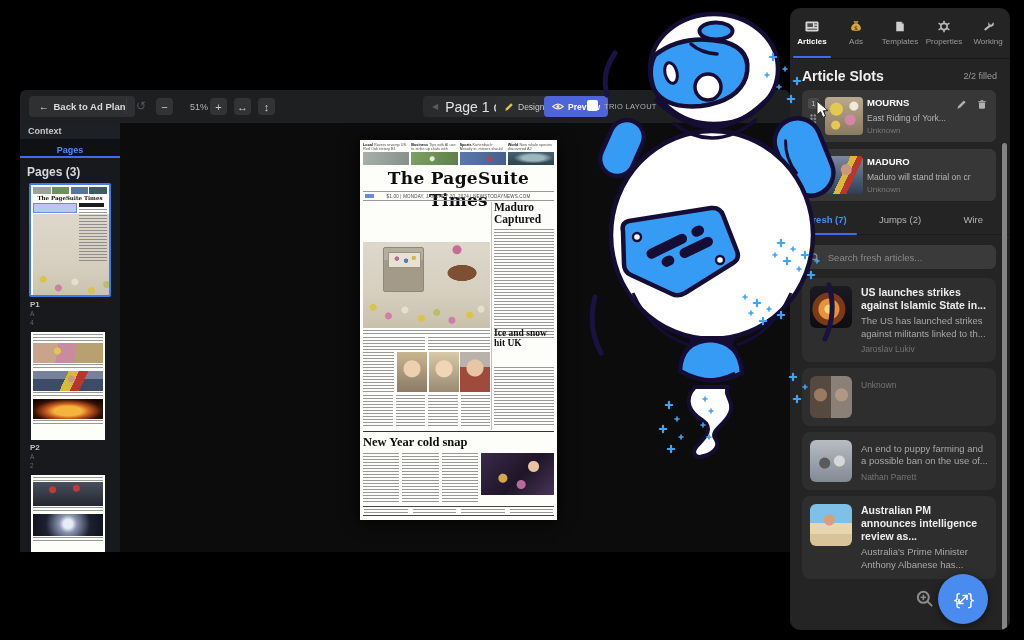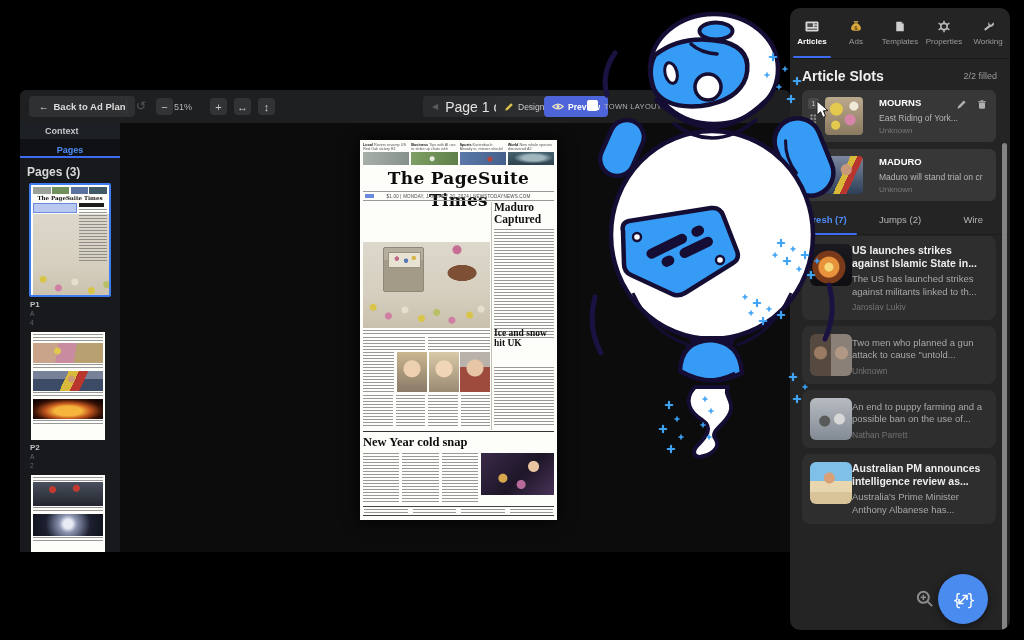--- a/index.html
+++ b/index.html
@@ -9,35 +9,35 @@
   
   .editor{position:absolute;left:20px;top:90px;width:770px;height:462px}
   .toolbar{position:absolute;left:0;top:0;width:770px;height:33px;background:#1e1f21;border-radius:6px 6px 0 0}
   .toolbar>*{position:absolute}
   .back-btn{left:9px;top:6px;height:21px;padding:0 10px;background:#2f3032;border:none;border-radius:4px;
             color:#dcdcdc;font-size:9.5px;font-weight:700;display:flex;align-items:center;gap:5px;cursor:pointer;font-family:inherit}
   .tb-sep{left:106px;top:8px;width:1px;height:16px;background:#3a3a3c}
   .tb-ghost{top:9px;color:#55565a;font-size:12px;line-height:14px}
   .sqb{width:17px;height:17px;top:8px;background:#323335;border:none;border-radius:4px;color:#c9c9c9;
        font-size:11px;line-height:16px;text-align:center;padding:0;cursor:pointer;font-family:inherit}
-  .zoomlvl{left:154px;top:12px;width:34px;text-align:left;color:#b8b8b8;font-size:9px}
+  .zoomlvl{left:154px;top:12px;width:34px;text-align:right;color:#b8b8b8;font-size:9px}
   .pagenav{left:403px;top:6px;height:21px;background:#2a2b2d;border-radius:4px;display:flex;align-items:center;gap:7px;padding:0 9px}
   .pg-prev{color:#5a5a5c;font-size:8px}
   .pg-lab{color:#e2e2e2;font-size:14px;font-weight:400}
   .pg-next{color:#efefef;font-size:8px}
   .design-btn{left:476px;top:6px;height:21px;background:#2c2d2f;border:none;border-radius:4px;color:#c9c9c9;
               font-size:8.5px;display:flex;align-items:center;gap:4px;padding:0 8px;cursor:pointer;font-family:inherit}
   .preview-btn{left:524px;top:6px;height:21px;background:#4e65da;border:none;border-radius:4px;color:#fff;
                font-size:8.5px;font-weight:700;display:flex;align-items:center;gap:4px;padding:0 8px;cursor:pointer;font-family:inherit}
   .chk{left:567px;top:10px;width:11px;height:11px;background:#fff;border-radius:2px}
   .auto-lab{left:584px;top:12px;font-size:7.5px;color:#b0b0b0;letter-spacing:.3px;white-space:nowrap}
 
   
   .side{position:absolute;left:0;top:33px;width:100px;bottom:0;background:#17191d;overflow:hidden}
-  .ctx{height:16px;line-height:16px;padding-left:25px;font-size:9px;font-weight:700;color:#c8c8c8;background:#1d2025}
+  .ctx{height:16px;line-height:16px;padding-left:8px;font-size:9px;font-weight:700;color:#c8c8c8;background:#1d2025}
   .ptab-bar{height:17px;background:#0f1115;border-bottom:2px solid #3e6cf0;text-align:center}
   .ptab-bar span{font-size:9px;color:#4d8df7;font-weight:700;line-height:17px}
   .pages-label{margin:7px 0 4px 7px;font-size:12px;font-weight:700;color:#d8d8d8}
   .twrap{margin-left:9px;width:78px;border:2px solid #3e7bf0;border-radius:2px;background:#0c0d10}
   .twrap2{margin:5px 0 0 11px;width:74px}
   .mini{background:#fdfdfa;padding:2px;overflow:hidden}
   .mini1{height:106px}.mini2{height:104px}.mini3{height:86px}
   .pg-name{margin:3px 0 0 10px;font-size:8px;font-weight:700;color:#c2c2c2}
   .pg-meta{margin-left:10px;font-size:6.5px;color:#63666c;line-height:9px}
   .m-strip{height:7px;background:linear-gradient(90deg,#9aa29a 0 24%,#fff 24% 26%,#6f8f5b 26% 49%,#fff 49% 51%,#5a72a0 51% 74%,#fff 74% 76%,#3f5a66 76%)}
@@ -131,21 +131,21 @@
   .panel{position:absolute;left:790px;top:8px;width:220px;height:622px;background:#242424;border-radius:10px;overflow:hidden;z-index:10}
   .ptabs{display:flex;height:50px;border-bottom:1px solid #191919}
   .ptab{flex:1;display:flex;flex-direction:column;align-items:center;justify-content:center;gap:4px;
         font-size:8px;color:#9a9a9a;position:relative;cursor:pointer}
   .ptab.on{color:#fff;font-weight:700}
   .ptab.on::after{content:"";position:absolute;bottom:0;left:3px;right:3px;height:2.5px;background:#3e6cf0;border-radius:1px}
   .slots-head{display:flex;justify-content:space-between;align-items:center;padding:9px 13px 6px 12px}
   .sh-l{font-size:14px;font-weight:700;color:#f0f0f0}
   .sh-r{font-size:9px;color:#9a9a9a}
   .slot{position:relative;margin:0 14px 7px 12px;background:#373737;border-radius:6px;
-        padding:7px 8px 7px 23px;display:flex;gap:16px;align-items:flex-start}
+        padding:7px 8px 7px 23px;display:flex;gap:4px;align-items:flex-start}
   .slot-left{position:absolute;left:5px;top:8px;width:13px;display:flex;flex-direction:column;align-items:center;gap:5px}
   .badge{width:11px;height:11px;background:#4a4a4a;border-radius:2.5px;font-size:7px;color:#c8c8c8;text-align:center;line-height:11px}
   .drag{width:7px;height:10px;background:radial-gradient(circle at 1.4px 1.4px,#8f8f8f 1px,transparent 1.3px);background-size:3.5px 3.4px}
   .sthumb{width:38px;height:38px;border-radius:4px;flex:none}
   .th-mourns{background:radial-gradient(circle at 30% 32%,#e3c94e 0 6px,transparent 7px),
              radial-gradient(circle at 66% 60%,#d585a8 0 5px,transparent 6px),
              radial-gradient(circle at 76% 24%,#f0e8d8 0 4px,transparent 5px),
              radial-gradient(circle at 28% 74%,#e3c94e 0 4px,transparent 5px),
              linear-gradient(#bba98e,#8a7a60)}
   .th-maduro{background:radial-gradient(circle at 56% 36%,#c9997a 0 5px,transparent 6px),
@@ -156,21 +156,21 @@
   .slot-auth{font-size:8px;color:#787878;margin-top:2.5px}
   .slot-ic{position:absolute;right:9px;top:9px;display:flex;gap:10px}
   .subtabs{display:flex;margin-top:5px;height:26px;border-bottom:1px solid #1c1c1c}
   .subtab{flex:1;text-align:center;font-size:9.5px;line-height:24px;color:#b5b5b5;position:relative;cursor:pointer}
   .subtab.on{color:#4d8df7;font-weight:700}
   .subtab.on::after{content:"";position:absolute;bottom:-1px;left:6px;right:6px;height:2.5px;background:#3e6cf0;border-radius:1px}
   .search{margin:10px 14px 8px 12px;height:24px;background:#3a3a3a;border-radius:6px;display:flex;align-items:center;gap:6px;padding:0 8px}
   .search input{background:transparent;border:none;outline:none;color:#ccc;font-size:9.5px;width:100%;font-family:inherit}
   .search input::placeholder{color:#8a8a8a}
   .cards{padding:1px 14px 0 12px;display:flex;flex-direction:column;gap:6px}
-  .card{background:#2e2e2e;border-radius:8px;padding:8px;display:flex;}
+  .card{background:#2e2e2e;border-radius:8px;padding:8px;display:flex;gap:9px}
   .cthumb{width:42px;height:42px;border-radius:6px;flex:none}
   .th-us{background:radial-gradient(circle at 45% 55%,#f5d97a 0 4px,#e8923c 5px 10px,#7a3a1a 11px 16px,transparent 17px),linear-gradient(#1a1a20,#0d0d12)}
   .th-men{background:radial-gradient(circle at 25% 45%,#9a7a62 0 6px,transparent 7px),
           radial-gradient(circle at 75% 45%,#b09884 0 6px,transparent 7px),
           linear-gradient(90deg,#564a40 0 49%,#8a8078 49%)}
   .th-puppy{background:radial-gradient(circle at 35% 55%,#5a5a5a 0 5px,transparent 6px),
             radial-gradient(circle at 70% 50%,#d8d8d8 0 5px,transparent 6px),linear-gradient(#b8bcc2,#828a94)}
   .th-beach{background:radial-gradient(circle at 46% 38%,#d9a078 0 5px,transparent 6px),
             linear-gradient(#7ec0e8 0 45%,#e8d7ae 45% 72%,#d9c49a 72%)}
   .ctitle{font-size:10.5px;font-weight:700;color:#ededed;line-height:1.25}
@@ -217,21 +217,21 @@
         <span>Design</span>
       </button>
       <button class="preview-btn">
         <svg width="12" height="9" viewBox="0 0 14 10">
             <path d="M1,5 Q7,-0.5 13,5 Q7,10.5 1,5 Z" fill="none" stroke="#f5e9c0" stroke-width="1.4"></path>
             <circle cx="7" cy="5" r="1.8" fill="#f5e9c0"></circle>
           </svg>
         <span>Preview</span>
       </button>
       <span class="chk"></span>
-      <span class="auto-lab">TOWN LAYOUT</span>
+      <span class="auto-lab">TRIO LAYOUT</span>
     </div>
 
     <div class="side">
       <div class="ctx">Context</div>
       <div class="ptab-bar"><span>Pages</span></div>
       <div class="pages-label">Pages (3)</div>
 
       <div class="twrap">
         <div class="mini mini1">
           <div class="m-strip"></div>
@@ -437,34 +437,40 @@
         <div class="slot-auth">Unknown</div>
       </div>
     </div>
 
     <div class="subtabs">
       <div class="subtab on">Fresh (7)</div>
       <div class="subtab">Jumps (2)</div>
       <div class="subtab">Wire</div>
     </div>
 
+    <div class="search">
+      <svg width="11" height="11" viewBox="0 0 12 12">
+          <circle cx="5" cy="5" r="3.4" fill="none" stroke="#8f8f8f" stroke-width="1.4"></circle>
+          <line x1="7.6" y1="7.6" x2="10.6" y2="10.6" stroke="#8f8f8f" stroke-width="1.4"></line>
+        </svg>
+      <input placeholder="Search fresh articles..." style="">
+    </div>
 
     <div class="cards">
       <div class="card">
         <div class="cthumb th-us"></div>
         <div>
           <div class="ctitle">US launches strikes against Islamic State in...</div>
           <div class="cex">The US has launched strikes against militants linked to th...</div>
           <div class="cauth">Jaroslav Lukiv</div>
         </div>
       </div>
       <div class="card">
         <div class="cthumb th-men"></div>
         <div>
-          <div class="cex">Two men who planned a gun attack to cause "untold...</div>
           <div class="cauth">Unknown</div>
         </div>
       </div>
       <div class="card">
         <div class="cthumb th-puppy"></div>
         <div>
           <div class="cex">An end to puppy farming and a possible ban on the use of...</div>
           <div class="cauth">Nathan Parrett</div>
         </div>
       </div>

